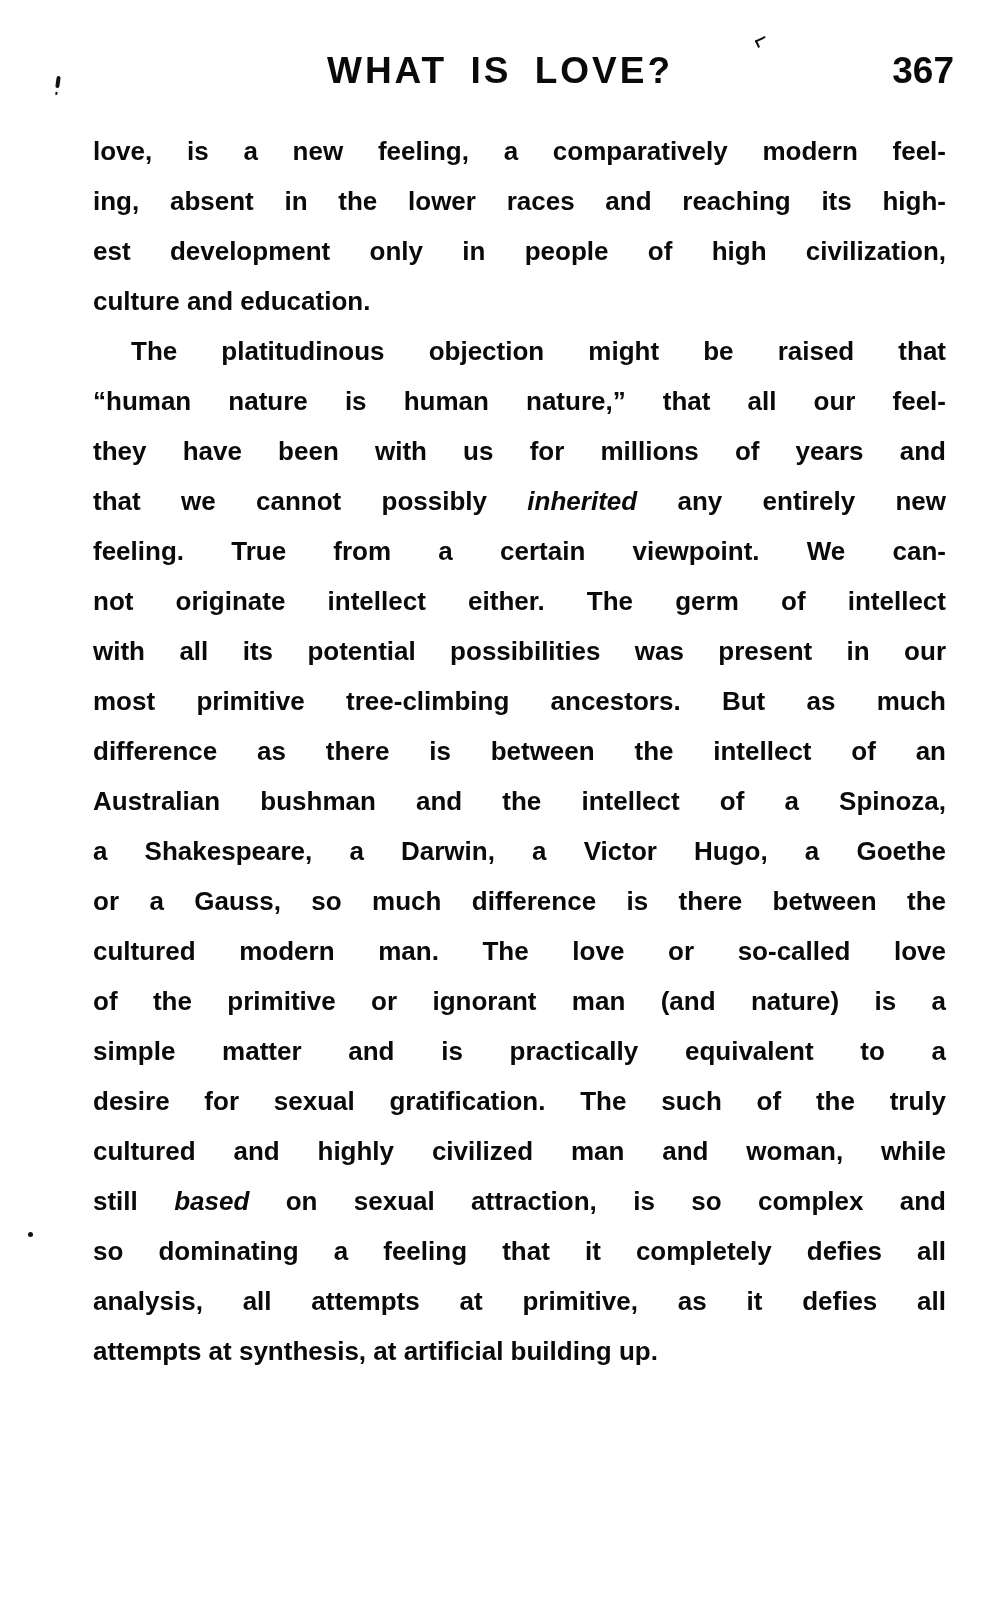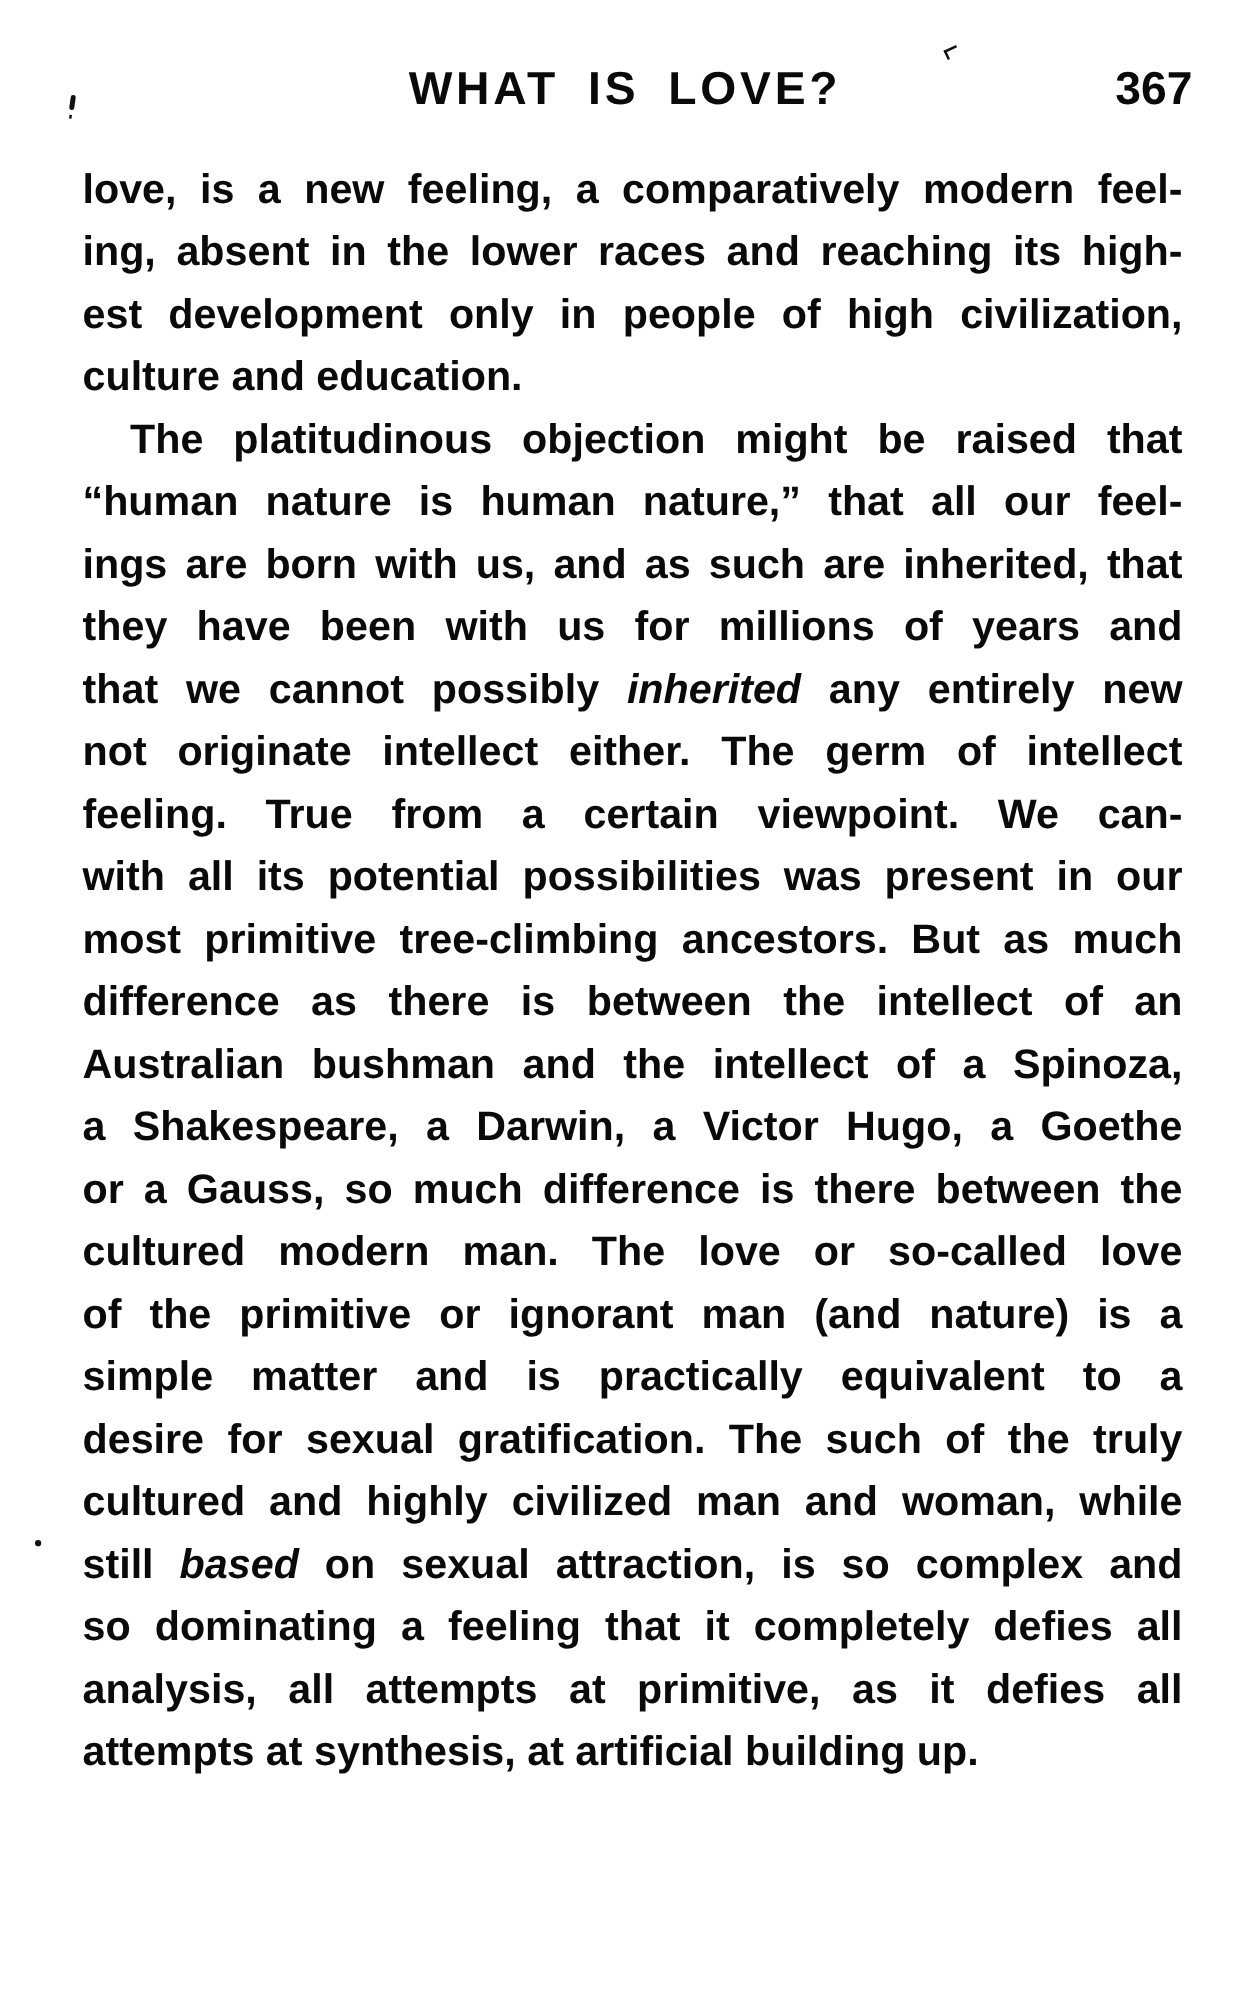--- a/index.html
+++ b/index.html
@@ -43,25 +43,26 @@
   }
   .body-text {
     position: absolute;
     top: 126px;
     left: 66px;
     width: 880px;
   }
   .line {
     height: 50px;
     line-height: 50px;
-    font-size: 33px;
+    font-size: 26px;
     text-align: justify;
     text-align-last: justify;
     white-space: nowrap;
     overflow: visible;
+    margin-left: 27px;
   }
   .line em {
     font-style: italic;
     font-weight: bold;
   }
   .line.para-end {
     text-align: center;
     text-align-last: left;
   }
   .line.indent {
@@ -109,25 +110,24 @@
     <div class="page-number">367</div>
   </div>
 
   <div class="body-text">
     <div class="line">love, is a new feeling, a comparatively modern feel-</div>
     <div class="line">ing, absent in the lower races and reaching its high-</div>
     <div class="line">est development only in people of high civilization,</div>
     <div class="line para-end">culture and education.</div>
     <div class="line indent">The platitudinous objection might be raised that</div>
     <div class="line">“human nature is human nature,” that all our feel-</div>
-    <div class="line">ings are born with us, and as such are inherited, that</div>
     <div class="line">they have been with us for millions of years and</div>
     <div class="line"><span>that we cannot possibly </span><em>inherited</em><span> any entirely new</span></div>
+    <div class="line">feeling. True from a certain viewpoint. We can-</div>
     <div class="line">not originate intellect either. The germ of intellect</div>
-    <div class="line">feeling. True from a certain viewpoint. We can-</div>
     <div class="line">with all its potential possibilities was present in our</div>
     <div class="line">most primitive tree-climbing ancestors. But as much</div>
     <div class="line">difference as there is between the intellect of an</div>
     <div class="line">Australian bushman and the intellect of a Spinoza,</div>
     <div class="line">a Shakespeare, a Darwin, a Victor Hugo, a Goethe</div>
     <div class="line">or a Gauss, so much difference is there between the</div>
     <div class="line">cultured modern man. The love or so-called love</div>
     <div class="line">of the primitive or ignorant man (and nature) is a</div>
     <div class="line">simple matter and is practically equivalent to a</div>
     <div class="line">desire for sexual gratification. The such of the truly</div>

